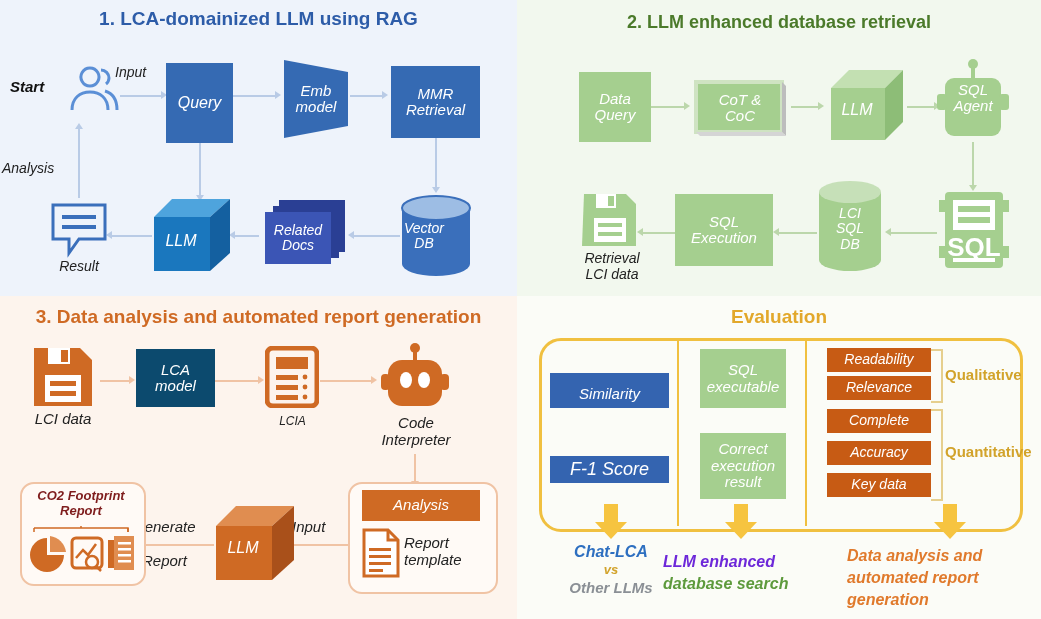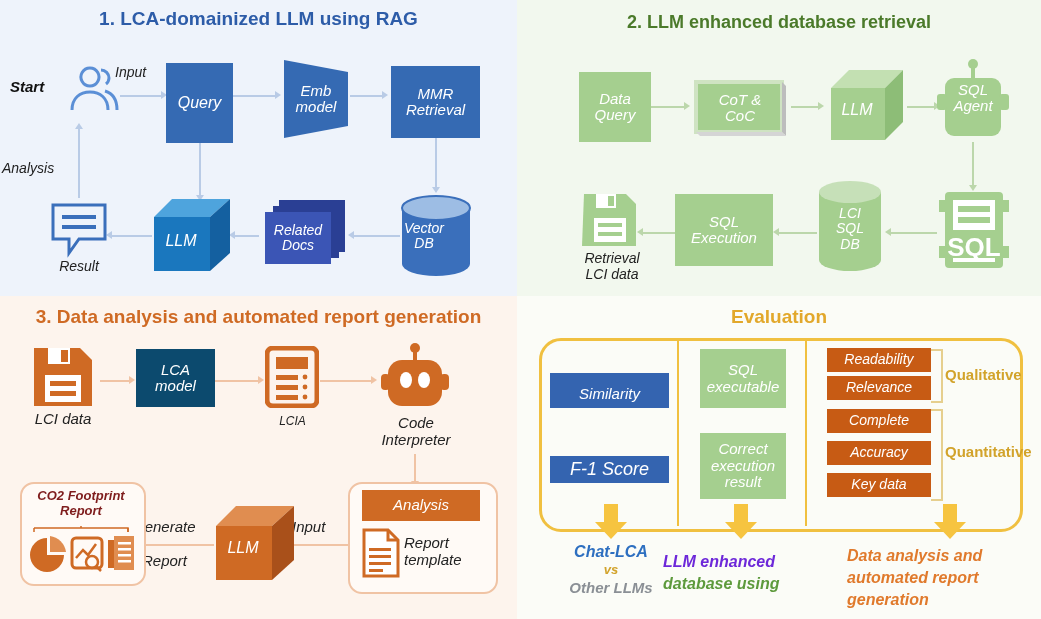--- a/index.html
+++ b/index.html
@@ -372,20 +372,20 @@
     </svg>
     <svg class="dnarrow" style="left:415px;top:208px;" width="36" height="36" viewBox="0 0 36 36">
       <polygon points="11,0 25,0 25,18 34,18 18,35 2,18 11,18" fill="#f6c440"></polygon>
     </svg>
 
     <div class="cap" style="left:34px;top:246px;width:120px;text-align:center;font-size:16px;color:#2d6fc0;">Chat-LCA</div>
     <div class="cap" style="left:34px;top:266px;width:120px;text-align:center;font-size:13px;color:#d2a32b;">vs</div>
     <div class="cap" style="left:30px;top:283px;width:128px;text-align:center;font-size:15px;color:#8a8f95;">Other LLMs</div>
 
     <div class="cap" style="left:146px;top:256px;width:160px;text-align:left;font-size:16px;color:#6d28d9;">LLM enhanced</div>
-    <div class="cap" style="left:146px;top:278px;width:180px;text-align:left;font-size:16px;color:#5d9a3c;">database using</div>
+    <div class="cap" style="left:146px;top:278px;width:180px;text-align:left;font-size:16px;color:#5d9a3c;">database search</div>
 
     <div class="cap" style="left:330px;top:250px;width:190px;text-align:left;font-size:16px;color:#e07a2c;">Data analysis and</div>
     <div class="cap" style="left:330px;top:272px;width:190px;text-align:left;font-size:16px;color:#e07a2c;">automated report</div>
     <div class="cap" style="left:330px;top:294px;width:190px;text-align:left;font-size:16px;color:#e07a2c;">generation</div>
   </div>
 
 </div>
 
 </body></html>

